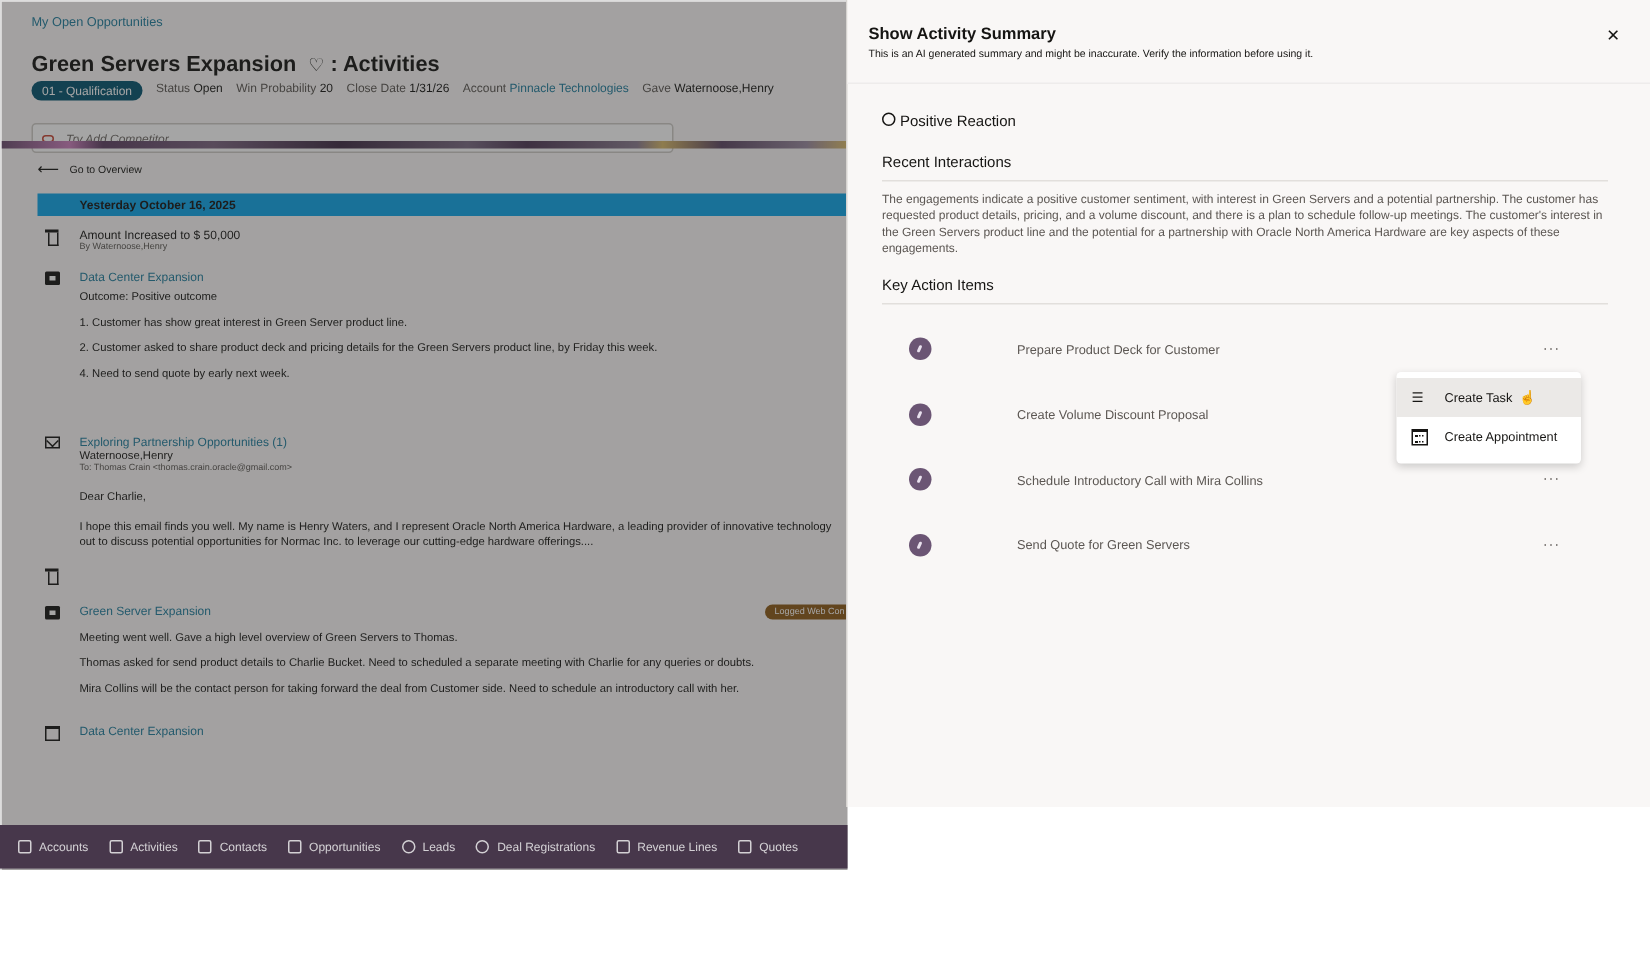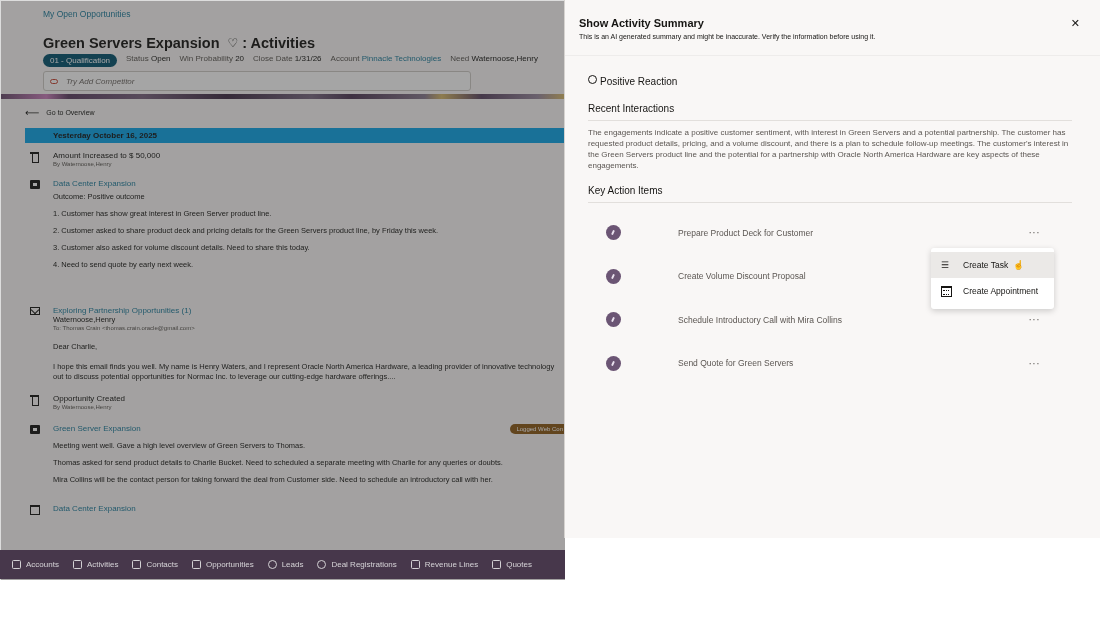--- a/index.html
+++ b/index.html
@@ -1,31 +1,31 @@
 <!DOCTYPE html>
 <html><head>
 <meta charset="utf-8">
 <style>
   * { box-sizing: border-box; margin: 0; padding: 0; }
   html, body { width: 1100px; height: 638px; overflow: hidden; background: #ffffff; font-family: "Liberation Sans", sans-serif; color: #161513; }
   #root { position: relative; width: 1100px; height: 638px; }
 
   
   .page { position: absolute; left: 0; top: 0; width: 565px; height: 580px; background: #fbf9f8; overflow: hidden; border-left: 1px solid #ddd; border-top: 1px solid #ddd; }
-  .page-header { padding: 8px 24px 0 42px; height: 94px; position: relative; }
+  .page-header { padding: 8px 24px 0 20px; height: 94px; position: relative; }
   .breadcrumb { font-size: 8.5px; color: #227e9e; }
   .title-row { display: flex; align-items: center; margin-top: 16px; }
   .page-title { font-size: 14.5px; font-weight: bold; color: #161513; }
   .fav-icon { display: inline-block; margin: 0 4px 0 8px; font-size: 12px; color: #161513; }
   .meta-row { display: flex; margin-top: 3px; font-size: 8px; color: #5b5652; white-space: nowrap; }
   .stage-badge { background: #04536f; color: #fff; border-radius: 10px; padding: 2px 7px; font-size: 8px; margin-right: 9px; }
   .meta-item { margin-right: 9px; }
   .meta-item b { color: #161513; font-weight: normal; }
   .meta-item .link { color: #227e9e; }
-  .competitor-box { margin-top: 4px; width: 428px; height: 20px; border: 1px solid #cfcbc7; border-radius: 3px; background: #fff; display: flex; align-items: center; padding-left: 6px; font-size: 8px; font-style: italic; color: #6f6a66; }
+  .competitor-box { margin-top: 15px; width: 428px; height: 20px; border: 1px solid #cfcbc7; border-radius: 3px; background: #fff; display: flex; align-items: center; padding-left: 6px; font-size: 8px; font-style: italic; color: #6f6a66; }
   .competitor-icon { width: 8px; height: 5px; border: 1.3px solid #c74634; border-radius: 3px; margin-right: 8px; }
   .banner { position: absolute; left: 0; top: 93px; width: 565px; height: 5px;
     background: linear-gradient(90deg,#6a4d6e 0%,#cc7fbd 8%,#5d3f62 12%,#7b6480 25%,#3f2b44 40%,#7a6a82 55%,#4e3754 62%,#8b7c90 75%,#d8b96a 78%,#5b4562 85%,#9a8aa0 95%,#e0c06a 100%); }
 
   .overview-link { display: flex; align-items: center; padding: 8px 24px; font-size: 7px; color: #161513; margin-top: 4px; }
   .arrow-left { font-size: 10px; margin-right: 7px; }
 
   .timeline { padding: 0 0 0 24px; }
   .date-bar { background: #0ea5e9; height: 15px; display: flex; align-items: center; padding-left: 28px; font-size: 8px; font-weight: bold; color: #161513; margin-top: 2px; }
   .entry { display: flex; padding-top: 8px; }
@@ -94,21 +94,21 @@
         <span class="page-title">Green Servers Expansion</span>
         <span class="fav-icon">♡</span>
         <span class="page-title">: Activities</span>
       </div>
       <div class="meta-row">
         <span class="stage-badge">01 - Qualification</span>
         <span class="meta-item"><span>Status</span> <b>Open</b></span>
         <span class="meta-item"><span>Win Probability</span> <b>20</b></span>
         <span class="meta-item"><span>Close Date</span> <b>1/31/26</b></span>
         <span class="meta-item"><span>Account</span> <span class="link">Pinnacle Technologies</span></span>
-        <span class="meta-item"><span>Need</span> <b>Waternoose,Henry</b></span>
+        <span class="meta-item"><span>Gave</span> <b>Waternoose,Henry</b></span>
       </div>
       <div class="competitor-box">
         <span class="competitor-icon"></span>
         <span>Try Add Competitor</span>
       </div>
     </div>
     <div class="banner"></div>
 
     <div class="overview-link">
       <span class="arrow-left">⟵</span>
@@ -130,21 +130,20 @@
 
       <div class="entry" style="padding-top:12px">
         <div class="entry-icon">
             <div class="icon-video"></div>
           </div>
         <div class="entry-body">
           <div class="entry-title link">Data Center Expansion</div>
           <div class="entry-line first">Outcome: Positive outcome</div>
           <div class="entry-line">1. Customer has show great interest in Green Server product line.</div>
           <div class="entry-line">2. Customer asked to share product deck and pricing details for the Green Servers product line, by Friday this week.</div>
-          <div class="entry-line">3. Customer also asked for volume discount details. Need to share this today.</div>
           <div class="entry-line">4. Need to send quote by early next week.</div>
         </div>
       </div>
 
       <div class="entry" style="padding-top:37px">
         <div class="entry-icon">
             <div class="icon-mail"></div>
           </div>
         <div class="entry-body">
           <div class="entry-title link">Exploring Partnership Opportunities (1)</div>
@@ -153,24 +152,20 @@
           <div class="email-text">Dear Charlie,</div>
           <div class="email-text" style="margin-top:10px">I hope this email finds you well. My name is Henry Waters, and I represent Oracle North America Hardware, a leading provider of innovative technology</div>
           <div class="email-text" style="margin-top:0">out to discuss potential opportunities for Normac Inc. to leverage our cutting-edge hardware offerings....</div>
         </div>
       </div>
 
       <div class="entry" style="padding-top:12px">
         <div class="entry-icon">
             <div class="icon-funnel"></div>
           </div>
-        <div class="entry-body">
-          <div class="entry-title">Opportunity Created</div>
-          <div class="entry-sub">By Waternoose,Henry</div>
-        </div>
       </div>
 
       <div class="entry" style="padding-top:14px; position:relative">
         <div class="entry-icon">
             <div class="icon-video"></div>
           </div>
         <div class="entry-body">
           <div class="entry-title link">Green Server Expansion</div>
           <div class="entry-line">Meeting went well. Gave a high level overview of Green Servers to Thomas.</div>
           <div class="entry-line">Thomas asked for send product details to Charlie Bucket. Need to scheduled a separate meeting with Charlie for any queries or doubts.</div>

